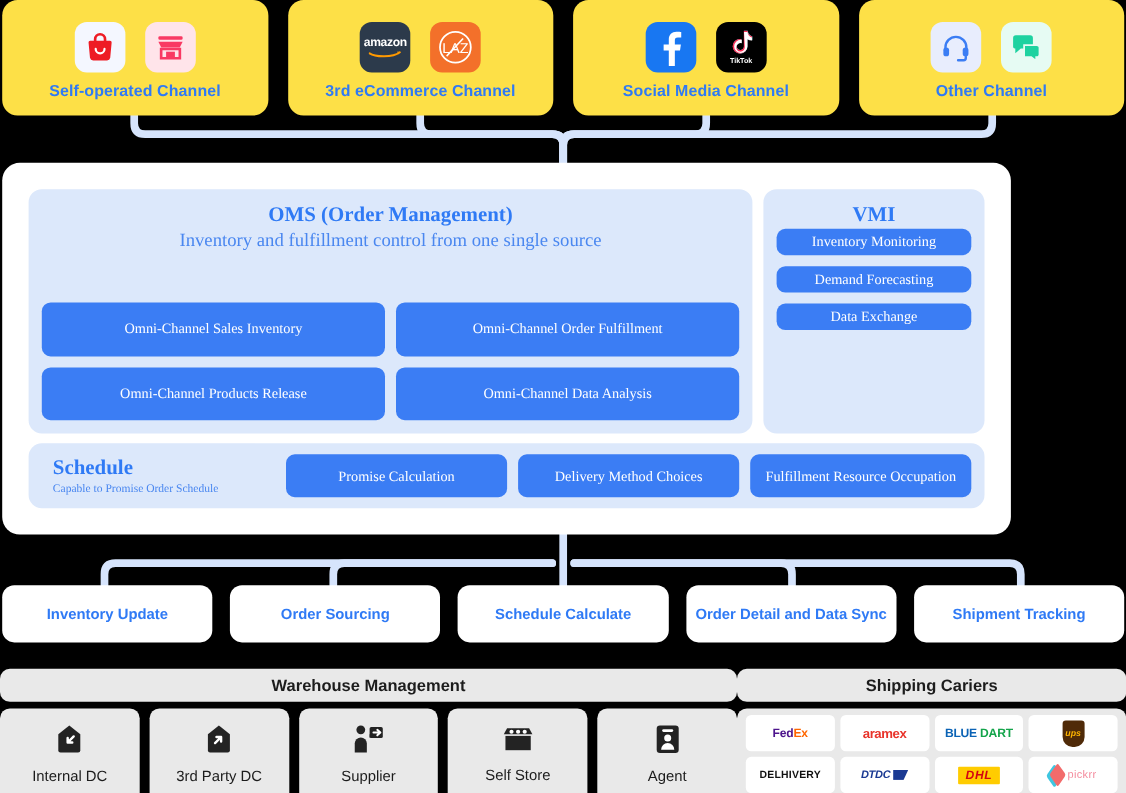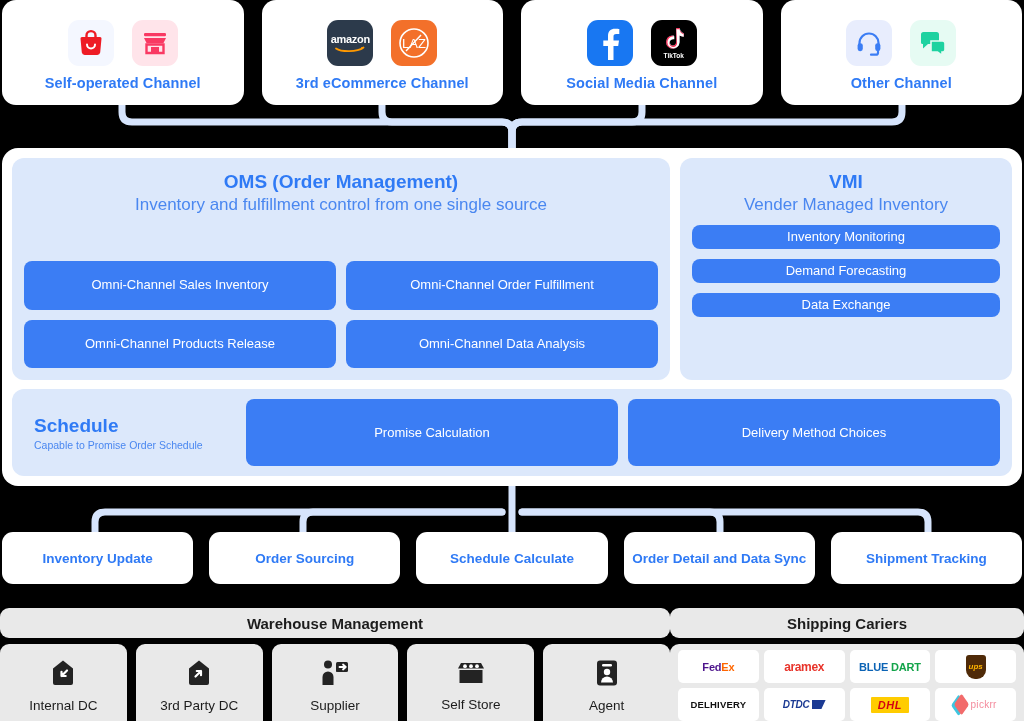--- a/index.html
+++ b/index.html
@@ -13,38 +13,38 @@
 
   
   .wires { position: absolute; left: 0; top: 0; width: 1024px; height: 721px; pointer-events: none; }
 
   
   .channel-row {
     position: absolute; left: 0; top: 0; width: 1024px; height: 105px;
     display: flex; gap: 18px; padding: 0 2px;
   }
   .channel-card {
-    flex: 1 1 0; background: #ffffff; border-radius: 14px;
+    flex: 1 1 0; background: #fde047; border-radius: 14px;
     display: flex; flex-direction: column; align-items: center; justify-content: center;
     gap: 9px; padding-top: 6px;
   }
   .icon-pair { display: flex; gap: 18px; align-items: center; }
   .icon-tile {
     width: 46px; height: 46px; border-radius: 11px;
     display: flex; align-items: center; justify-content: center;
   }
   .channel-label {
     color: #2f7af5; font-size: 14.5px; font-weight: bold; letter-spacing: .1px;
   }
 
   
   .platform {
-    position: absolute; left: 2px; top: 148px; width: 1020px; height: 338px;
-    background: #ffffff; border-radius: 16px; padding: 10px;
-    display: flex; flex-direction: column; gap: 9px;
+    position: absolute; left: 2px; top: 148px; width: 917px; height: 338px;
+    background: #ffffff; border-radius: 16px; padding: 24px;
+    display: flex; flex-direction: column; gap: 9px; font-family: Liberation Serif, serif;
   }
   .platform-top { display: flex; gap: 10px; height: 222px; }
 
   .panel {
     background: #dce8fb; border-radius: 12px; padding: 12px 12px 12px;
     display: flex; flex-direction: column;
   }
   .panel-oms { flex: 0 0 658px; }
   .panel-vmi { flex: 1 1 auto; }
 
@@ -253,37 +253,37 @@
         <div class="grid2">
           <div class="bluebox">Omni-Channel Sales Inventory</div>
           <div class="bluebox">Omni-Channel Order Fulfillment</div>
           <div class="bluebox">Omni-Channel Products Release</div>
           <div class="bluebox">Omni-Channel Data Analysis</div>
         </div>
       </div>
 
       <div class="panel panel-vmi">
         <div class="panel-title">VMI</div>
-        <div class="panel-sub">Vender Managed Inventory</div>
         <div class="stack">
           <div class="bluebox">Inventory Monitoring</div>
           <div class="bluebox">Demand Forecasting</div>
           <div class="bluebox">Data Exchange</div>
         </div>
       </div>
 
     </div>
 
     <div class="schedule">
       <div class="schedule-head">
         <div class="schedule-title">Schedule</div>
         <div class="schedule-sub">Capable to Promise Order Schedule</div>
       </div>
       <div class="bluebox">Promise Calculation</div>
       <div class="bluebox">Delivery Method Choices</div>
+      <div class="bluebox">Fulfillment Resource Occupation</div>
     </div>
 
   </div>
 
   <div class="pill-row">
     <div class="pill">Inventory Update</div>
     <div class="pill">Order Sourcing</div>
     <div class="pill">Schedule Calculate</div>
     <div class="pill">Order Detail and Data Sync</div>
     <div class="pill">Shipment Tracking</div>

